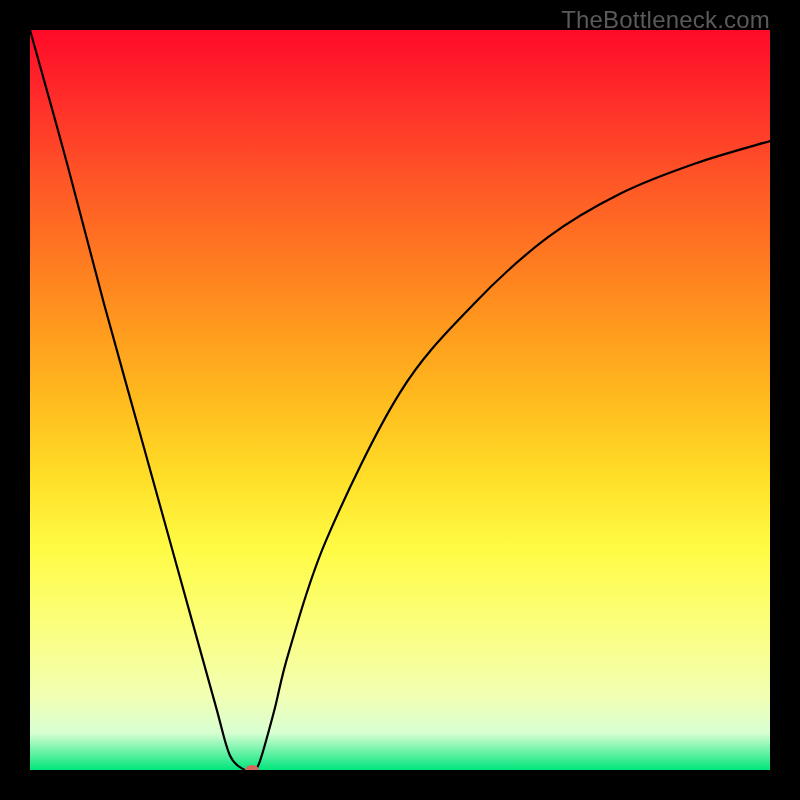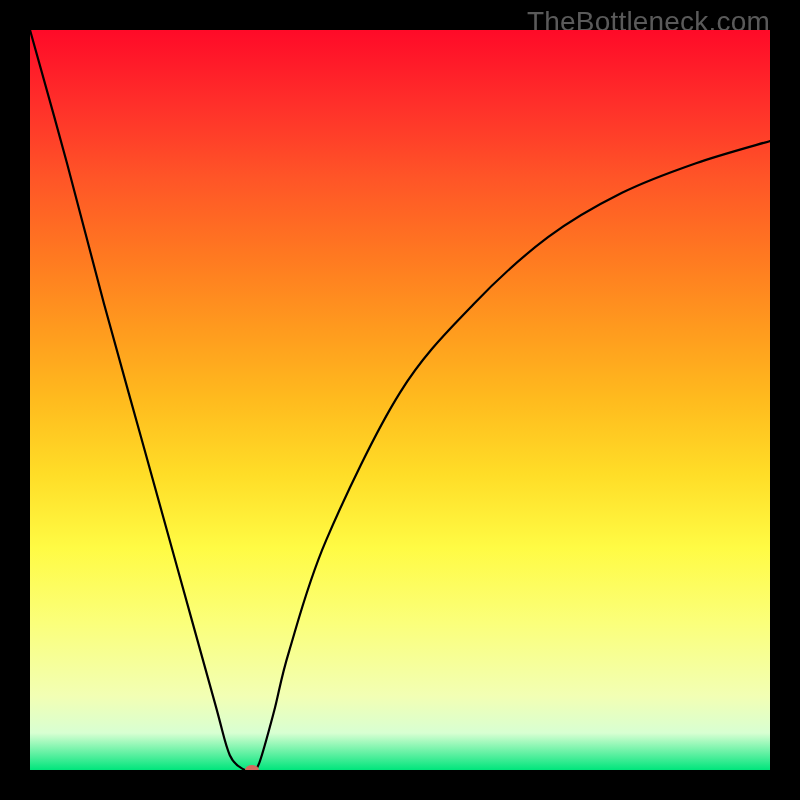--- a/index.html
+++ b/index.html
@@ -29,21 +29,21 @@
       #f2ffb4 90%,
       #d8ffd2 95%,
       #00e57c 100%
     );
   }
   .watermark {
     position: absolute;
     top: 6px;
     right: 30px;
     font-family: Arial, Helvetica, sans-serif;
-    font-size: 28px;
+    font-size: 24px;
     color: #5a5a5a;
     font-weight: 500;
     letter-spacing: 0.2px;
   }
   svg.curve {
     position: absolute;
     left: 0; top: 0;
     width: 740px;
     height: 740px;
   }

